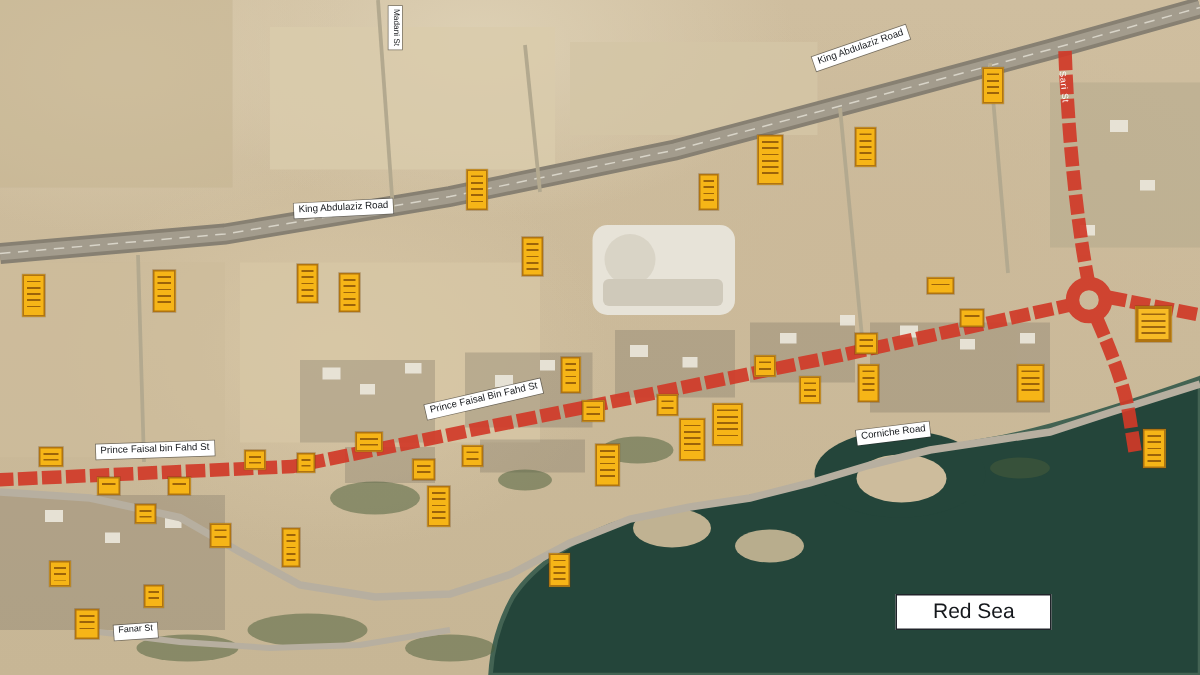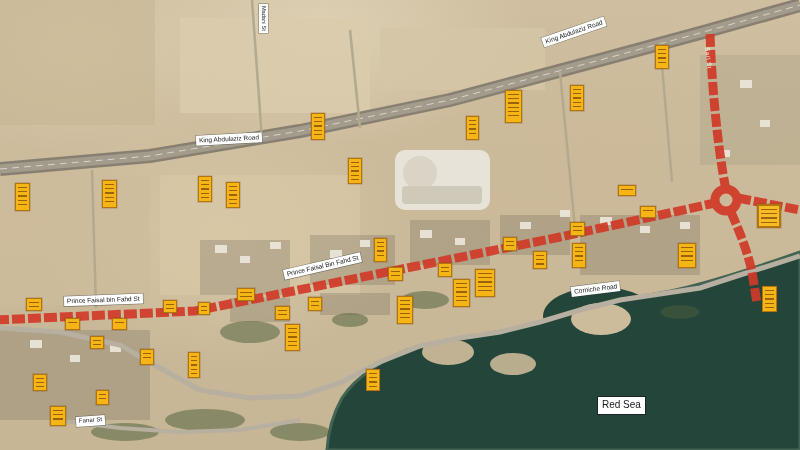--- a/index.html
+++ b/index.html
@@ -28,21 +28,21 @@
   .map-label{
     position:absolute;background:#ffffff;color:#15181c;
     font-size:6.5px;line-height:1.25;padding:1px 3px;white-space:nowrap;
     box-shadow:0 0 0 .5px rgba(40,40,40,.55);z-index:40;
   }
   #lbl-kaa-left {left:196px;top:134px;transform:rotate(-3deg);}
   #lbl-kaa-right{left:541px;top:27px;transform:rotate(-19deg);}
   #lbl-pf-left  {left:64px; top:295px;transform:rotate(-2deg);}
   #lbl-pf-mid   {left:283px;top:261px;transform:rotate(-13deg);}
   #lbl-corniche {left:571px;top:284px;transform:rotate(-7deg);}
-  #lbl-redsea   {left:597px;top:396px;font-size:10px;padding:2px 4px;border:1px solid #20242a;box-shadow:none;text-align:center;}
+  #lbl-redsea   {left:597px;top:396px;font-size:14px;padding:2px 24px;border:1px solid #20242a;box-shadow:none;text-align:center;}
   #lbl-vert-top {left:259px;top:4px;writing-mode:vertical-rl;font-size:5.5px;padding:2px 1px;}
   #lbl-fanar    {left:76px;top:416px;transform:rotate(-4deg);font-size:6px;}
   #lbl-sari{
     left:711px;top:44px;background:transparent;box-shadow:none;color:#ffffff;
     font-size:6px;letter-spacing:.5px;transform:rotate(84deg);transform-origin:left top;z-index:25;
   }
 </style>
 </head>
 <body>
 

